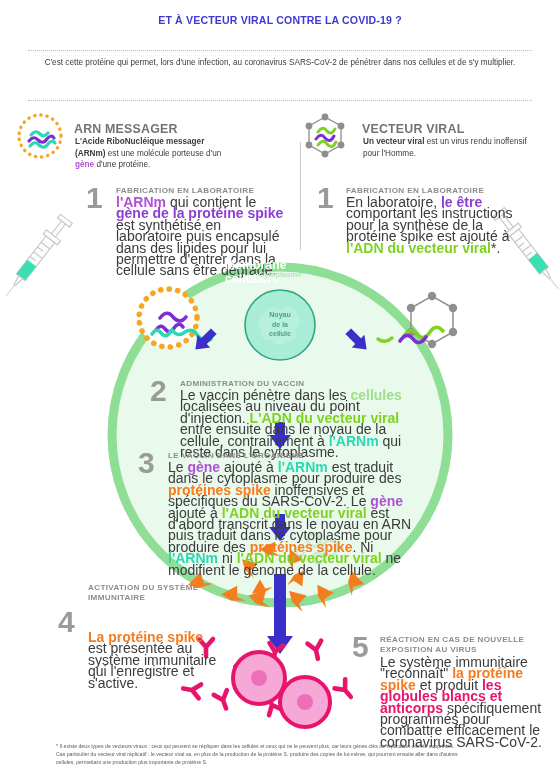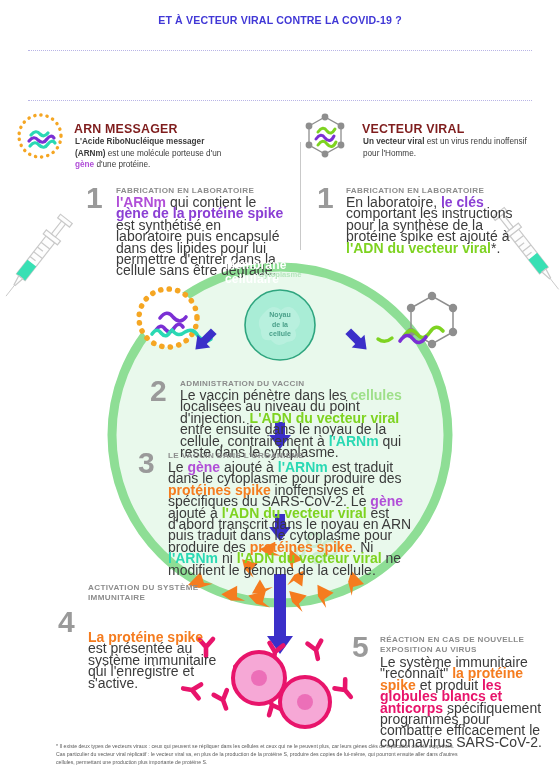--- a/index.html
+++ b/index.html
@@ -22,21 +22,21 @@
   }
   #rule1{top:50px;}
   #rule2{top:100px;}
   #sub{
     top:57px;left:24px;width:512px;text-align:center;
     font-size:8.2px;line-height:12.6px;color:#3b3b3b;
   }
   #sub .b{font-weight:bold;}
 
   
-  .sechead{font-size:12.4px;font-weight:bold;color:#7f1d1d;letter-spacing:.2px;}
+  .sechead{font-size:12.4px;font-weight:bold;color:#737373;letter-spacing:.2px;}
   .secbody{font-size:8.2px;line-height:11.6px;color:#3b3b3b;}
   .bold{font-weight:bold;}
   .purple{color:#8b3fd4;font-weight:bold;}
   .pinkp{color:#b14fd8;font-weight:bold;}
   .teal{color:#2ad9b4;font-weight:bold;}
   .green{color:#7ed321;font-weight:bold;}
   .lgreen{color:#9fe08a;font-weight:bold;margin-top:32px;}
   .orange{color:#f57c1f;font-weight:bold;}
   .magenta{color:#e8146b;font-weight:bold;}
 
@@ -264,20 +264,21 @@
   <path d="M318 145 q5 -7 9 -1 q5 6 9 -2" fill="none" stroke="#7ed321" stroke-width="3" stroke-linecap="round"></path>
   <path d="M316 139 q5 -7 9 -1 q5 6 9 -2" fill="none" stroke="#7b2fd4" stroke-width="3" stroke-linecap="round"></path>
   <path d="M318 132 q5 -7 9 -1 q4 5 8 -2" fill="none" stroke="#7ed321" stroke-width="3" stroke-linecap="round"></path>
 </svg>
 
 <div class="abs" id="title">
   <div>ET À VECTEUR VIRAL CONTRE LA COVID-19 ?</div>
 </div>
 <div class="abs dotrule" id="rule1"></div>
 <div class="abs" id="sub">
+  <div>C'est cette protéine qui permet, lors d'une infection, au coronavirus SARS-CoV-2 de pénétrer dans nos cellules et de s'y multiplier.</div>
 </div>
 <div class="abs dotrule" id="rule2"></div>
 
 <div class="abs" id="divider"></div>
 
 <div class="abs" style="top:119px;left:74px;">
   <span class="sechead">ARN MESSAGER</span>
 </div>
 <div class="abs secbody" style="top:136px;left:75px;width:160px;">
   <span class="bold">L'Acide RiboNucléique messager (ARNm)</span>
@@ -294,21 +295,21 @@
 <div class="abs" style="top:119px;left:362px;">
   <span class="sechead">VECTEUR VIRAL</span>
 </div>
 <div class="abs secbody" style="top:136px;left:363px;width:175px;">
   <span class="bold">Un vecteur viral</span><span> est un virus rendu inoffensif pour l'Homme.</span>
 </div>
 
 <div class="abs stepnum" style="top:183px;left:317px;">1</div>
 <div class="abs stephead" style="top:186px;left:346px;width:180px;">FABRICATION EN LABORATOIRE</div>
 <div class="abs steptxt" style="top:197px;left:346px;width:180px;">
-  <span>En laboratoire, </span><span class="purple">le clés</span><span> comportant les instructions pour la synthèse de la protéine spike est ajouté à </span><span class="green">l'ADN du vecteur viral</span><span>*.</span>
+  <span>En laboratoire, </span><span class="purple">le être</span><span> comportant les instructions pour la synthèse de la protéine spike est ajouté à </span><span class="green">l'ADN du vecteur viral</span><span>*.</span>
 </div>
 
 <div class="abs" style="top:258px;left:225px;width:110px;font-size:12px;font-weight:bold;color:#ffffff;letter-spacing:.2px;">Membrane cellulaire</div>
 <div class="abs" style="top:270px;left:230px;width:100px;text-align:center;font-size:7.6px;font-weight:bold;color:#b6e6bd;">Cytoplasme</div>
 <div class="abs" style="top:310px;left:245px;width:70px;text-align:center;font-size:7px;line-height:9.6px;color:#4aa08a;font-weight:bold;">
   <div>Noyau</div>
   <div>de la</div>
   <div>cellule</div>
 </div>
 

